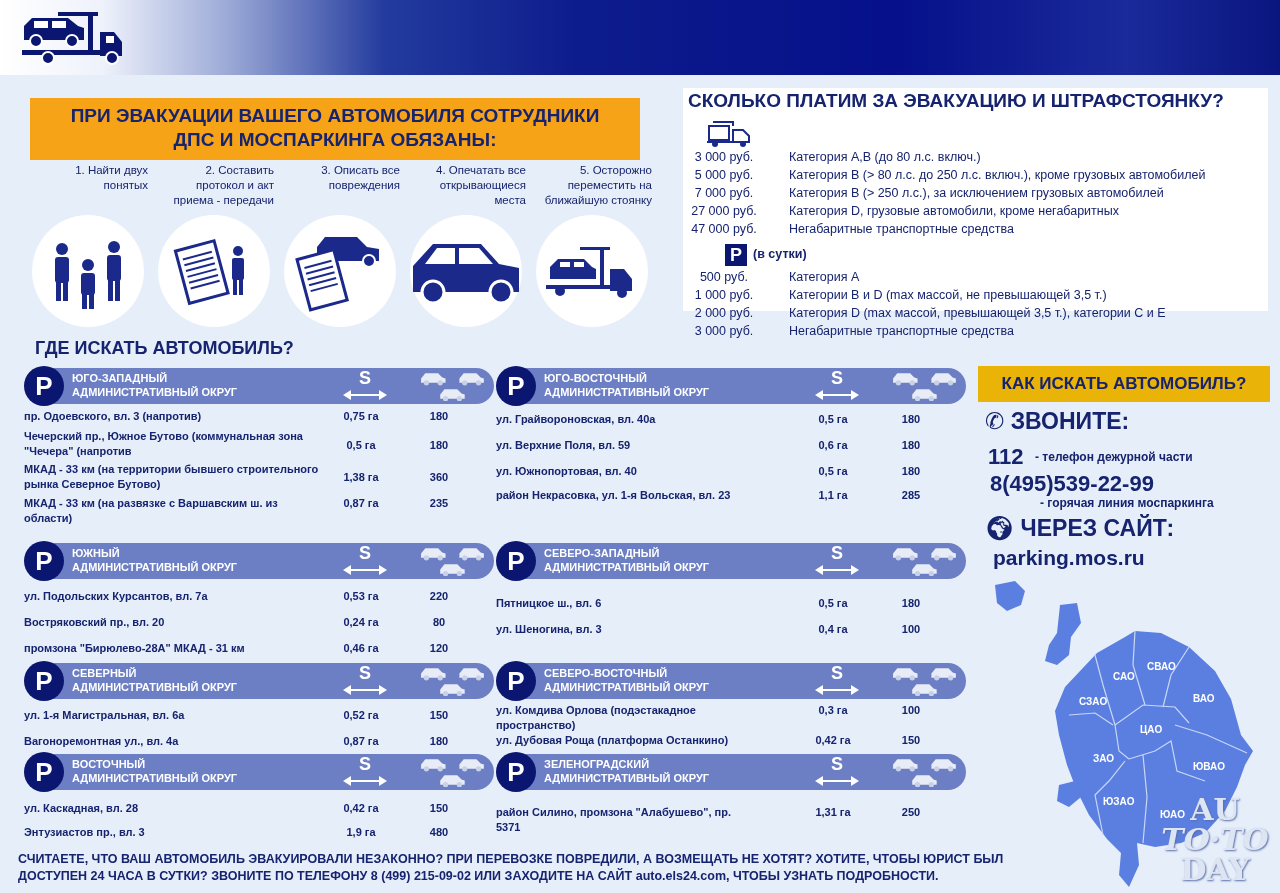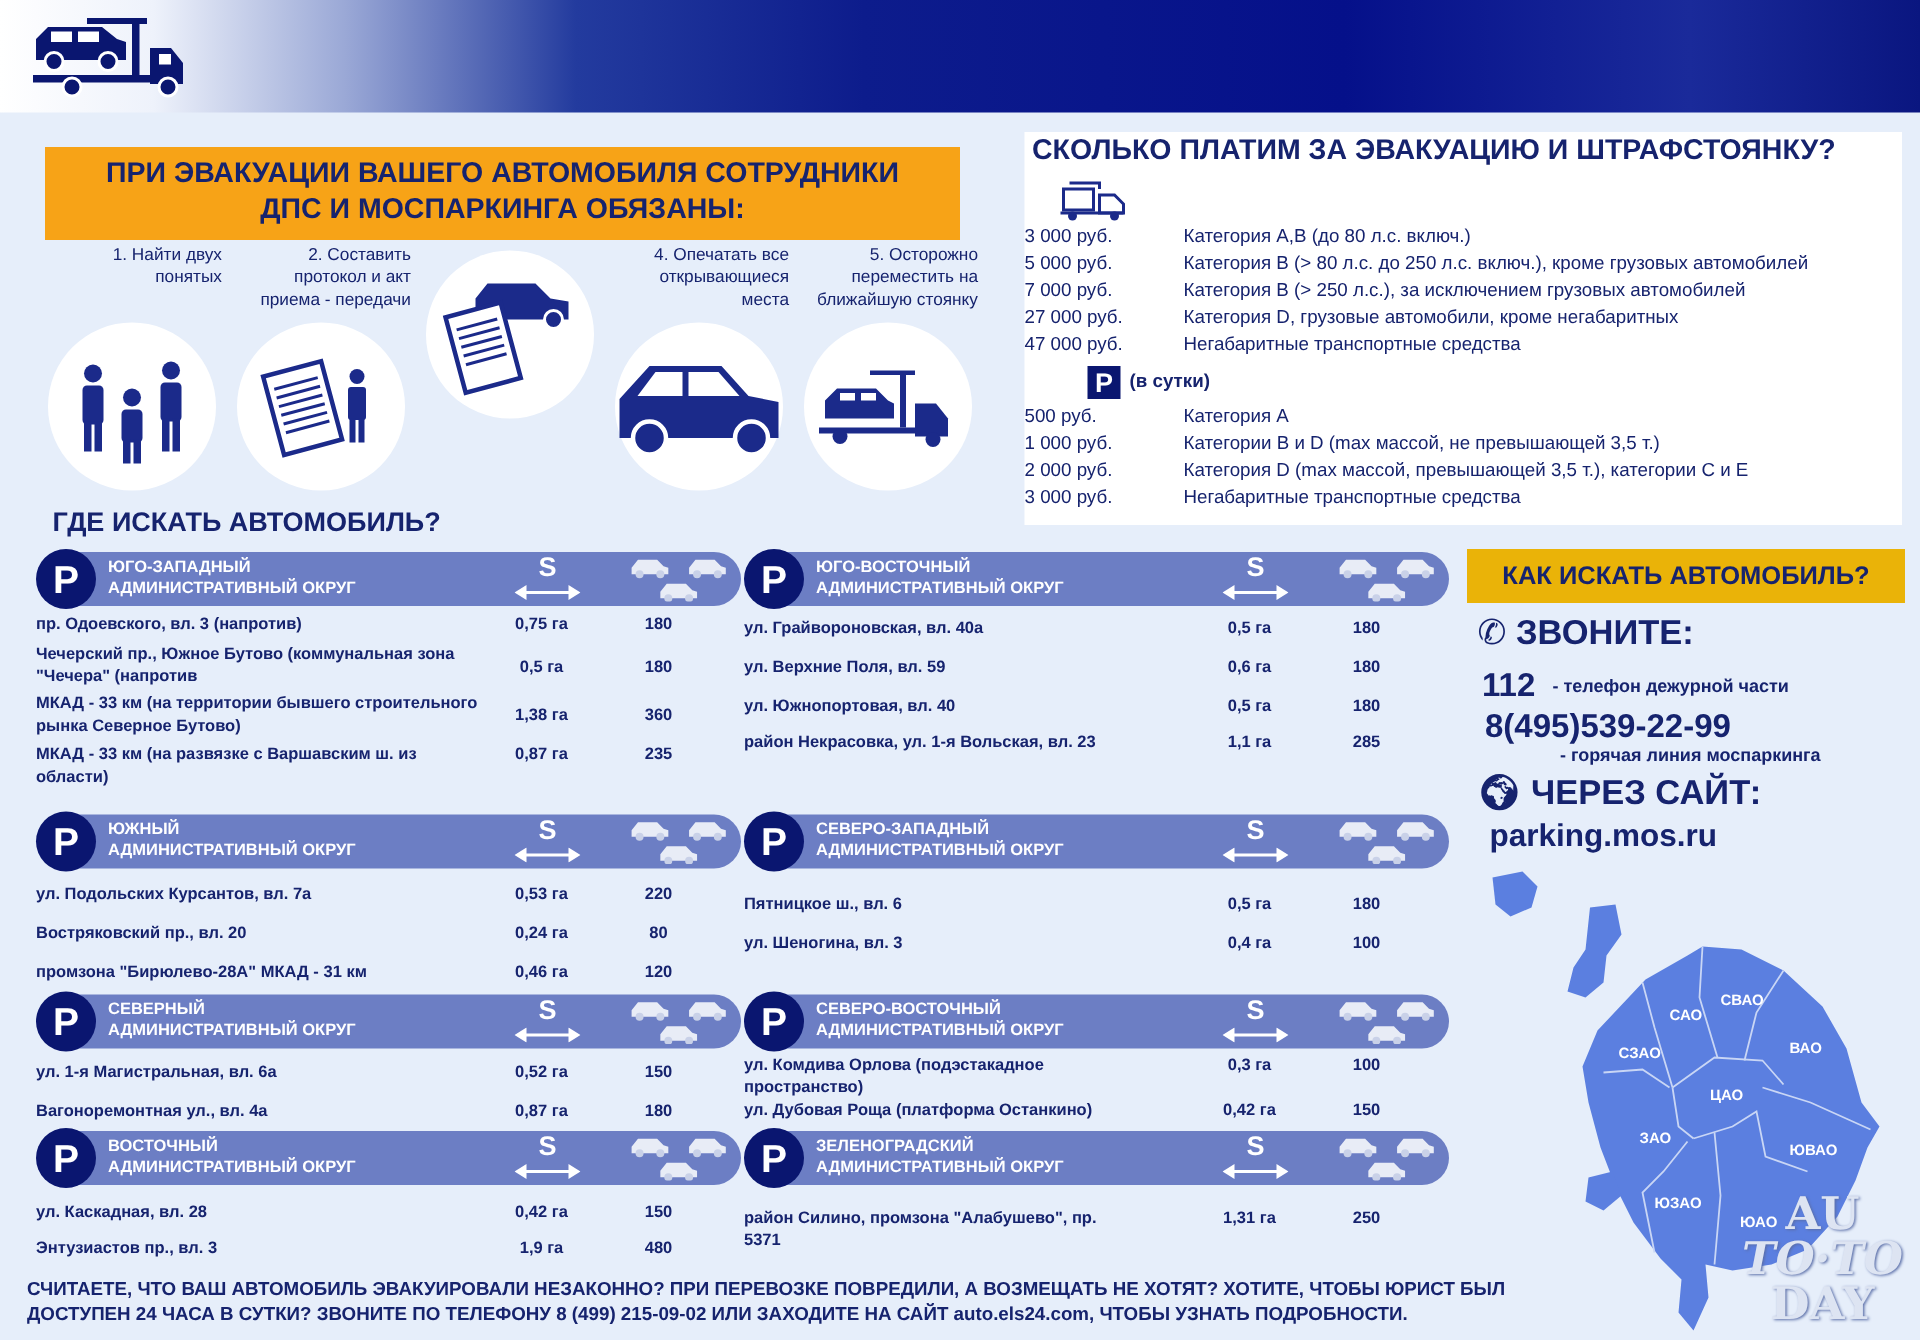--- a/index.html
+++ b/index.html
@@ -11,25 +11,25 @@
   .duty-box { position: absolute; left: 30px; top: 98px; width: 610px; height: 62px; background: #f7a317; text-align: center; padding-top: 6px; }
   .duty-box div { font-size: 19px; font-weight: 700; color: #16236e; line-height: 24px; }
 
   .steps { position: absolute; left: 20px; top: 163px; width: 635px; height: 170px; }
   .step { position: absolute; top: 0; width: 120px; text-align: right; }
   .step-label { font-size: 11.5px; color: #16236e; line-height: 15px; height: 48px; display: flex; align-items: flex-start; justify-content: center; }
   .step-circle { width: 112px; height: 112px; border-radius: 50%; background: #ffffff; margin: 4px auto 0; display: flex; align-items: center; justify-content: center; }
 
   .where-title { position: absolute; left: 35px; top: 338px; font-size: 18px; font-weight: 700; color: #16236e; }
 
-  .prices { position: absolute; left: 683px; top: 88px; width: 585px; height: 262px; background: #ffffff; }
+  .prices { position: absolute; left: 683px; top: 88px; width: 585px; height: 223px; background: #ffffff; }
   .prices-title { position: absolute; left: 5px; top: 2px; font-size: 19px; font-weight: 700; color: #16236e; white-space: nowrap; }
   .tow-icon { position: absolute; left: 22px; top: 30px; }
   .price-row { position: absolute; left: 0; font-size: 12.5px; color: #16236e; white-space: nowrap; }
-  .price-amount { display: inline-block; width: 82px; text-align: left; }
+  .price-amount { display: inline-block; width: 82px; text-align: center; }
   .price-desc { display: inline-block; margin-left: 24px; }
   .p-sign { position: absolute; left: 42px; top: 156px; width: 22px; height: 22px; background: #0a1670; color: #fff; font-weight: 700; font-size: 18px; text-align: center; line-height: 22px; }
   .per-day { position: absolute; left: 70px; top: 159px; font-size: 12.5px; font-weight: 700; color: #16236e; }
 
   .district { position: absolute; width: 470px; }
   .d-header { position: relative; height: 36px; background: #6c7ec4; border-radius: 0 18px 18px 0; margin-left: 14px; }
   .d-p { position: absolute; left: -14px; top: -2px; width: 40px; height: 40px; border-radius: 50%; background: #0a1670; color: #fff; font-weight: 700; font-size: 26px; text-align: center; line-height: 40px; }
   .d-name { position: absolute; left: 34px; top: 3px; font-size: 11px; font-weight: 700; color: #fff; line-height: 14px; }
   .d-s { position: absolute; left: 305px; top: 1px; width: 44px; text-align: center; color: #fff; font-weight: 700; font-size: 18px; line-height: 18px; }
   .d-arrow { position: absolute; left: 305px; top: 22px; width: 44px; height: 10px; }
@@ -119,20 +119,21 @@
         <g fill="#1b2a8a">
             <circle cx="66" cy="22" r="5"></circle>
             <rect x="60" y="29" width="12" height="22" rx="2"></rect>
             <rect x="61" y="50" width="4" height="16"></rect>
             <rect x="67" y="50" width="4" height="16"></rect>
           </g>
       </svg>
     </div>
   </div>
   <div class="step" style="left:260px">
+    <div class="step-label">3. Описать все повреждения</div>
     <div class="step-circle">
       <svg width="90" height="84" viewBox="0 0 90 84">
         <path d="M22 18 L30 8 L62 8 L72 18 L84 20 L84 32 L22 32 Z" fill="#1b2a8a"></path>
         <circle cx="74" cy="32" r="6" fill="#1b2a8a" stroke="#fff" stroke-width="2"></circle>
         <g transform="rotate(-15 30 50)">
             <rect x="8" y="24" width="38" height="52" fill="#fff" stroke="#1b2a8a" stroke-width="3"></rect>
         <g stroke="#1b2a8a" stroke-width="2">
               <line x1="13" y1="34" x2="41" y2="34"></line>
               <line x1="13" y1="40" x2="41" y2="40"></line>
               <line x1="13" y1="46" x2="41" y2="46"></line>

